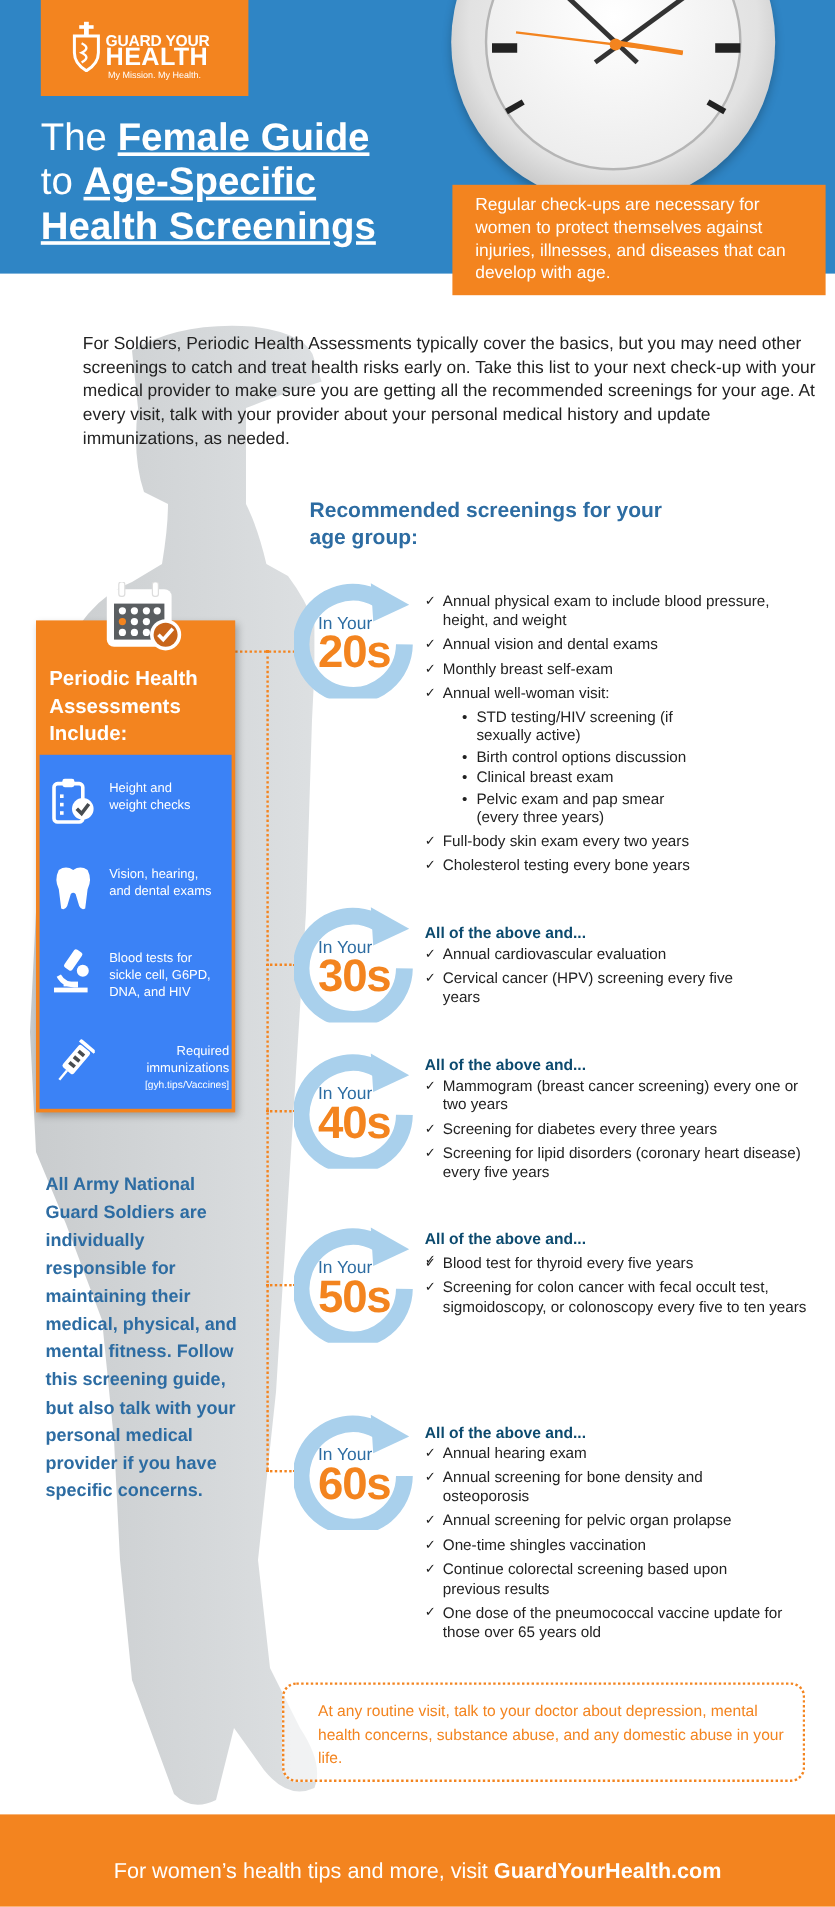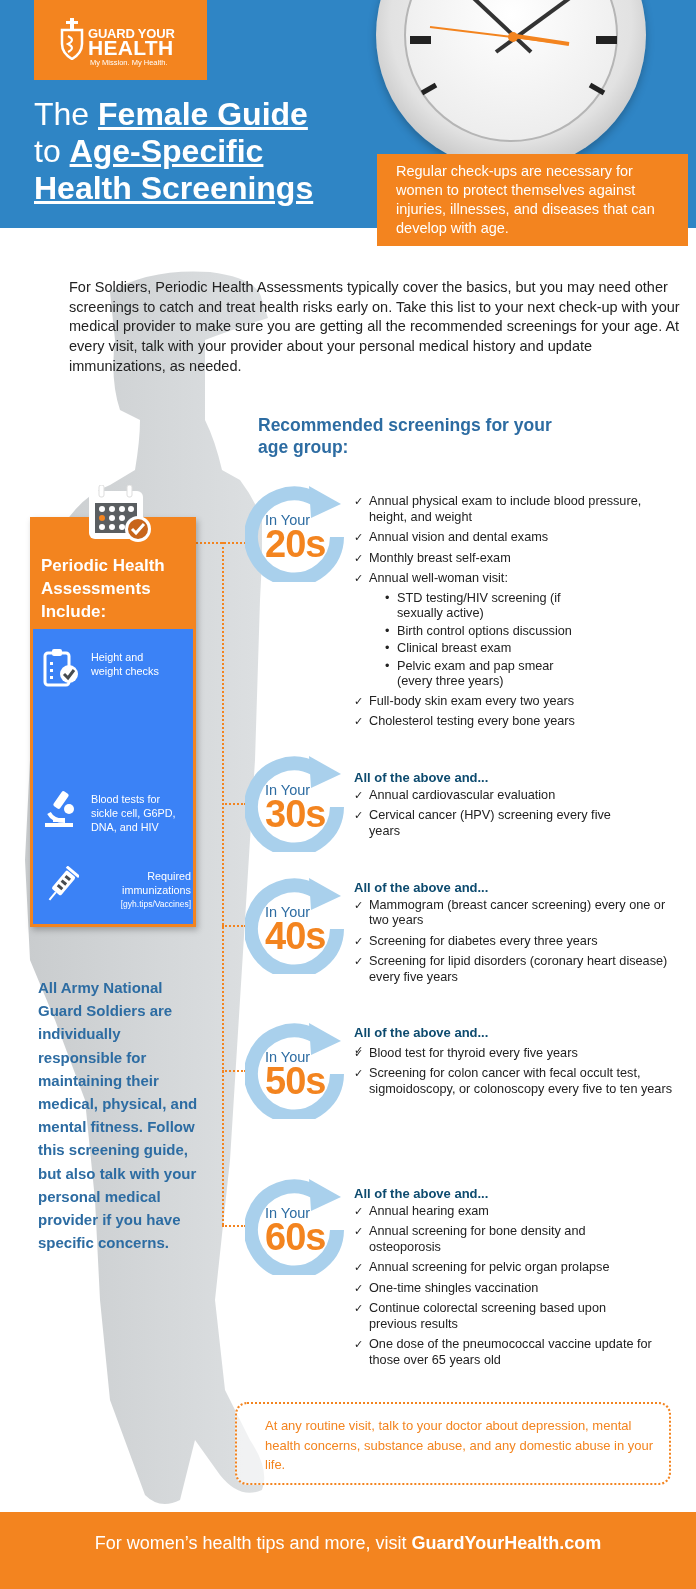--- a/index.html
+++ b/index.html
@@ -52,21 +52,21 @@
 
   .age-list { position: absolute; left: 354px; width: 320px; z-index: 3; font-size: 12.7px; line-height: 15.5px; color: #222; }
   .age-list .head { color: #0c4a6e; font-weight: bold; font-size: 13px; margin-bottom: 2px; }
   .age-list .item { position: relative; padding-left: 15px; margin-bottom: 5px; }
   .age-list .item .chk { position: absolute; left: 0; top: 0; font-size: 11px; }
   .age-list .subitem { position: relative; padding-left: 43px; margin-bottom: 2px; }
   .age-list .subitem .bul { position: absolute; left: 31px; top: 0; }
 
   .note { position: absolute; left: 235px; top: 1402px; width: 436px; height: 83px; border: 2px dotted #f3841f; border-radius: 12px; padding: 12px 10px 0 28px; color: #f3841f; font-size: 13px; line-height: 19.5px; z-index: 3; background: rgba(255,255,255,0.6); }
 
-  .footer { position: absolute; left: 0; top: 1512px; width: 696px; height: 77px; background: #f3841f; color: #fff; font-size: 18px; padding-top: 21px; text-align: center; z-index: 3; }
+  .footer { position: absolute; left: 0; top: 1512px; width: 696px; height: 77px; background: #f3841f; color: #fff; font-size: 18px; padding-top: 37px; text-align: center; z-index: 3; }
   .footer b { font-weight: bold; }
 </style>
 </head>
 <body>
 
 <div class="header">
   <div class="clock">
     <div class="clock-face">
       <svg width="214" height="214" viewBox="0 0 214 214">
         <g stroke="#222" stroke-width="5" stroke-linecap="butt">
@@ -168,20 +168,29 @@
           <rect x="7" y="22" width="3" height="3" fill="#fff"></rect>
           <rect x="7" y="29" width="3" height="3" fill="#fff"></rect>
         <circle cx="26" cy="27" r="9" fill="#fff"></circle>
         <path d="M21 27 L25 31 L31 23" stroke="#474c50" stroke-width="3" fill="none"></path>
       </svg>
       <div class="lbl">
         <div>Height and</div>
         <div>weight checks</div>
       </div>
     </div>
+    <div class="pha-item" style="top:90px;">
+      <svg class="ico" viewBox="0 0 36 42">
+        <path d="M6 6 Q12 2 18 6 Q24 2 30 6 Q34 14 30 22 L28 38 Q25 40 23 36 L20 26 Q18 24 16 26 L13 36 Q11 40 8 38 L6 22 Q2 14 6 6 Z" fill="#fff"></path>
+      </svg>
+      <div class="lbl">
+        <div>Vision, hearing,</div>
+        <div>and dental exams</div>
+      </div>
+    </div>
     <div class="pha-item" style="top:160px;">
       <svg class="ico" viewBox="0 0 36 42">
         <rect x="14" y="2" width="8" height="18" rx="2" transform="rotate(35 18 11)" fill="#fff"></rect>
         <circle cx="26" cy="20" r="5" fill="#fff"></circle>
         <path d="M6 24 Q10 32 22 32" stroke="#fff" stroke-width="4" fill="none"></path>
         <rect x="2" y="34" width="28" height="4" fill="#fff"></rect>
         <rect x="10" y="29" width="12" height="4" fill="#fff"></rect>
       </svg>
       <div class="lbl">
         <div>Blood tests for</div>

